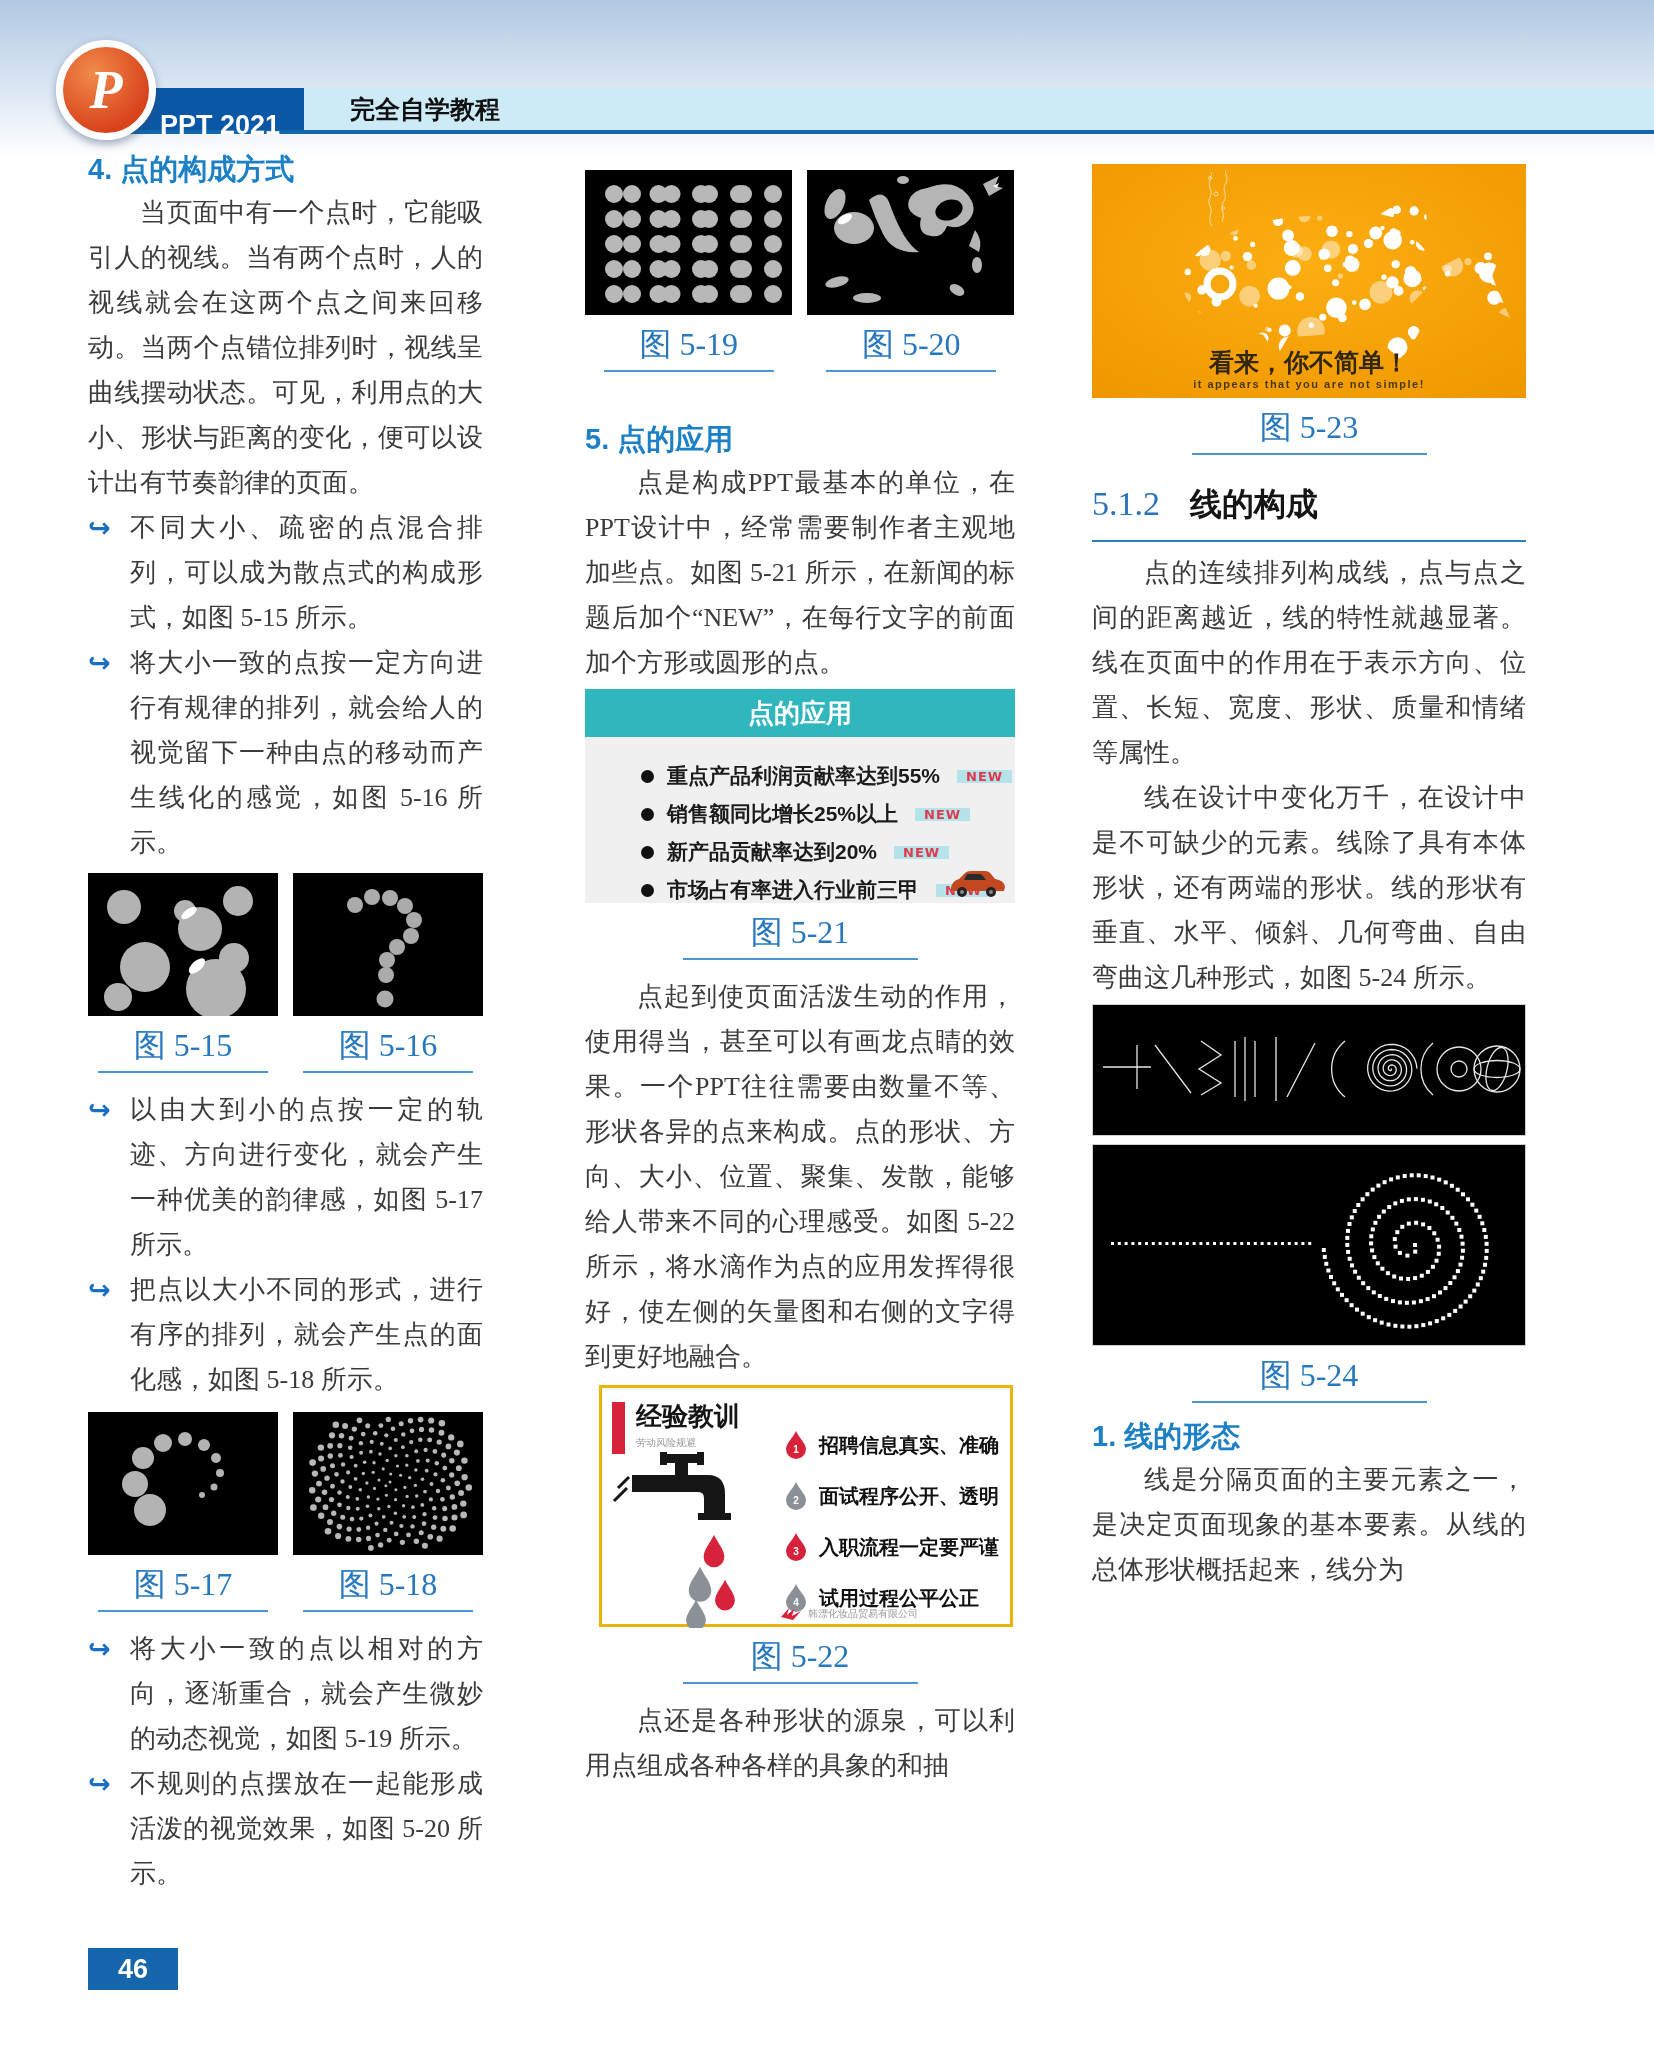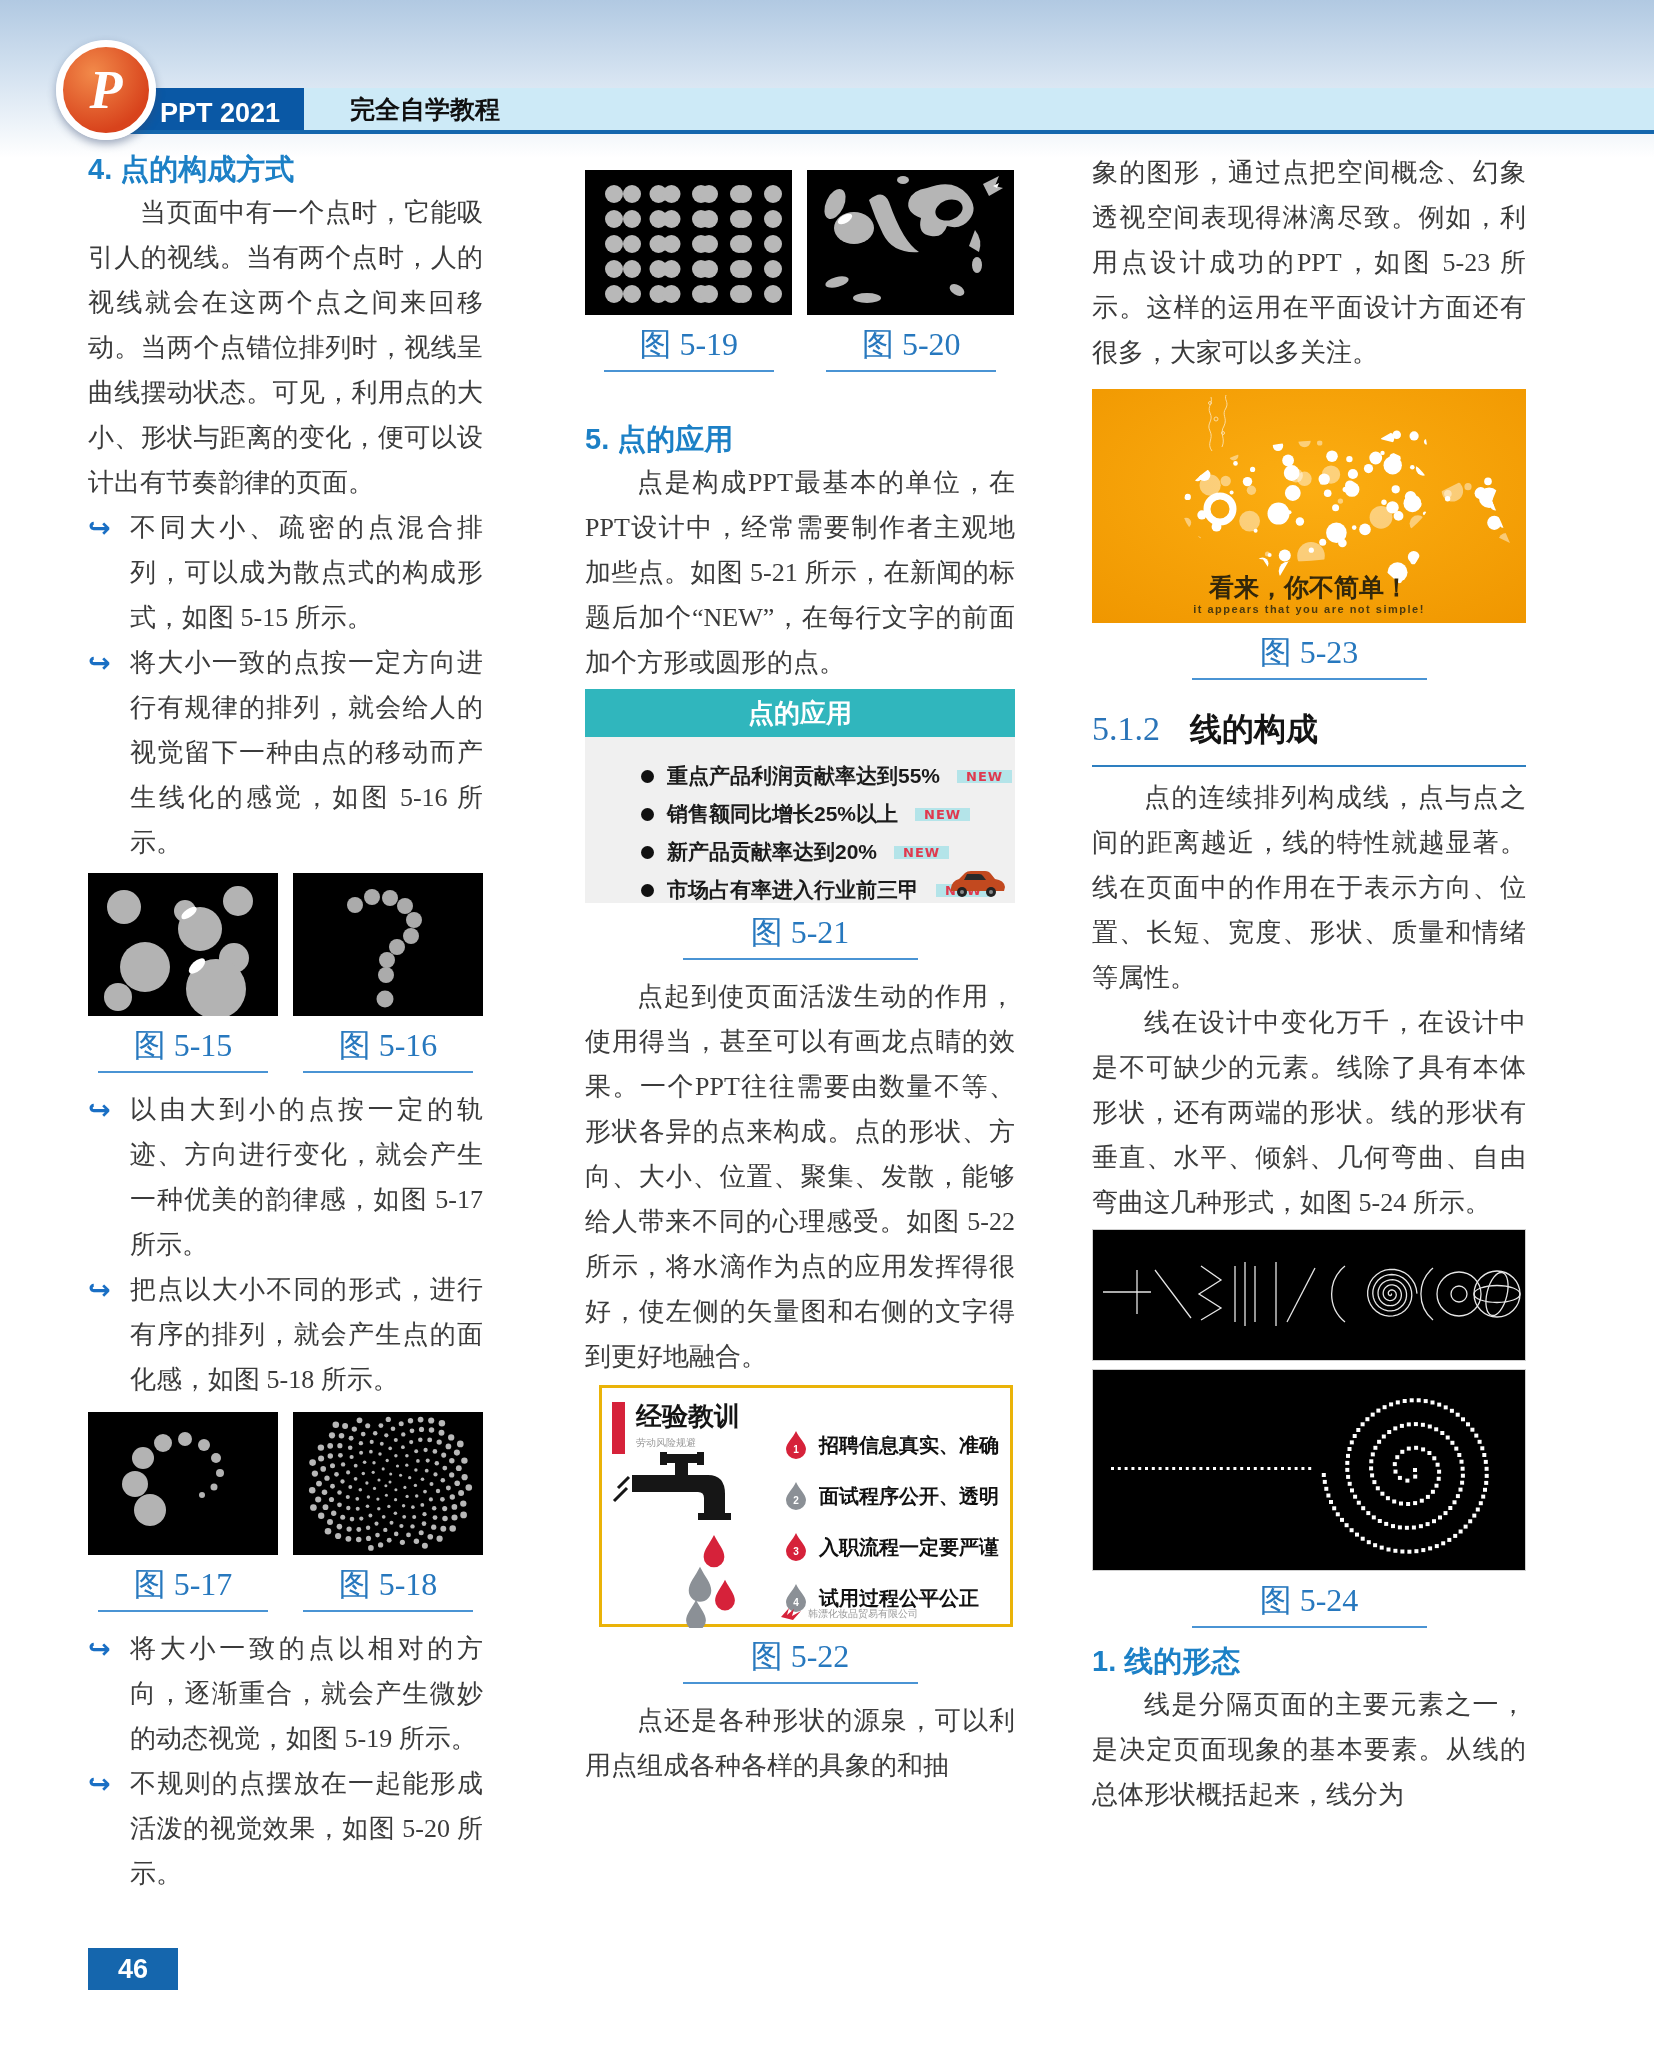--- a/index.html
+++ b/index.html
@@ -7,21 +7,21 @@
         font-family:"Liberation Serif","DejaVu Serif",serif;color:#3b3b3b;}
   .topgrad{position:absolute;left:0;top:0;width:100%;height:158px;
            background:linear-gradient(180deg,#b1c9e2 0%,#d8e5f2 52%,#ffffff 100%);}
   
   .logo{position:absolute;left:56px;top:40px;width:86px;height:86px;border-radius:50%;
         background:radial-gradient(circle at 35% 30%,#f28a4a,#d8431c 72%);
         border:7px solid #fff;box-shadow:0 4px 9px rgba(50,70,110,.45);
         display:flex;align-items:center;justify-content:center;z-index:3;}
   .logo-p{font-family:"Liberation Serif",serif;font-style:italic;font-weight:bold;font-size:54px;color:#fff;}
   .hbar{position:absolute;left:126px;top:88px;right:0;height:42px;display:flex;border-bottom:4px solid #1467ae;z-index:2;}
-  .hbox{background:#0a58a5;color:#fff;font:bold 27px/42px "Liberation Sans","DejaVu Sans",sans-serif;padding:4px 24px 0 34px;}
+  .hbox{background:#0a58a5;color:#fff;font:bold 27px/42px "Liberation Sans","DejaVu Sans",sans-serif;padding:16px 24px 0 34px;}
   .hsub{background:#cdeaf7;flex:1;font:bold 25px/42px "Liberation Sans","DejaVu Sans",sans-serif;color:#101010;padding-left:46px;}
   
   .col{position:absolute;top:150px;}
   #col1{left:88px;width:395px;}
   #col2{left:585px;width:430px;}
   #col3{left:1092px;width:434px;}
   p.body{font-size:26px;line-height:45px;text-align:justify;text-indent:2em;margin:0;}
   p.noindent{text-indent:0;}
   h3.bluehead{font-family:"Liberation Sans","DejaVu Sans",sans-serif;font-size:29px;color:#1c80c6;
               margin:0;font-weight:bold;}
@@ -528,21 +528,20 @@
           </svg>
         <span>韩漂化妆品贸易有限公司</span>
       </div>
     </div>
     <div class="cap capwide"><span>图 5-22</span><div class="capline"></div></div>
 
     <p class="body">点还是各种形状的源泉，可以利用点组成各种各样的具象的和抽</p>
   </div>
 
   <div class="col" id="col3">
-    <p class="body noindent mt14">象的图形，通过点把空间概念、幻象透视空间表现得淋漓尽致。例如，利用点设计成功的PPT，如图 5-23 所示。这样的运用在平面设计方面还有很多，大家可以多关注。</p>
 
     <svg class="mt14" style="display:block" width="434" height="234" viewBox="0 0 434 234">
       <defs>
         <radialGradient id="og" cx="50%" cy="42%" r="75%">
           <stop offset="0%" stop-color="#fcae12"></stop>
             <stop offset="100%" stop-color="#f09700"></stop>
         </radialGradient>
         <clipPath id="fishclip">
           <ellipse cx="215" cy="112" rx="125" ry="60" transform="rotate(-4 215 112)"></ellipse>
           <polygon points="330,112 418,68 400,112 418,154"></polygon>

